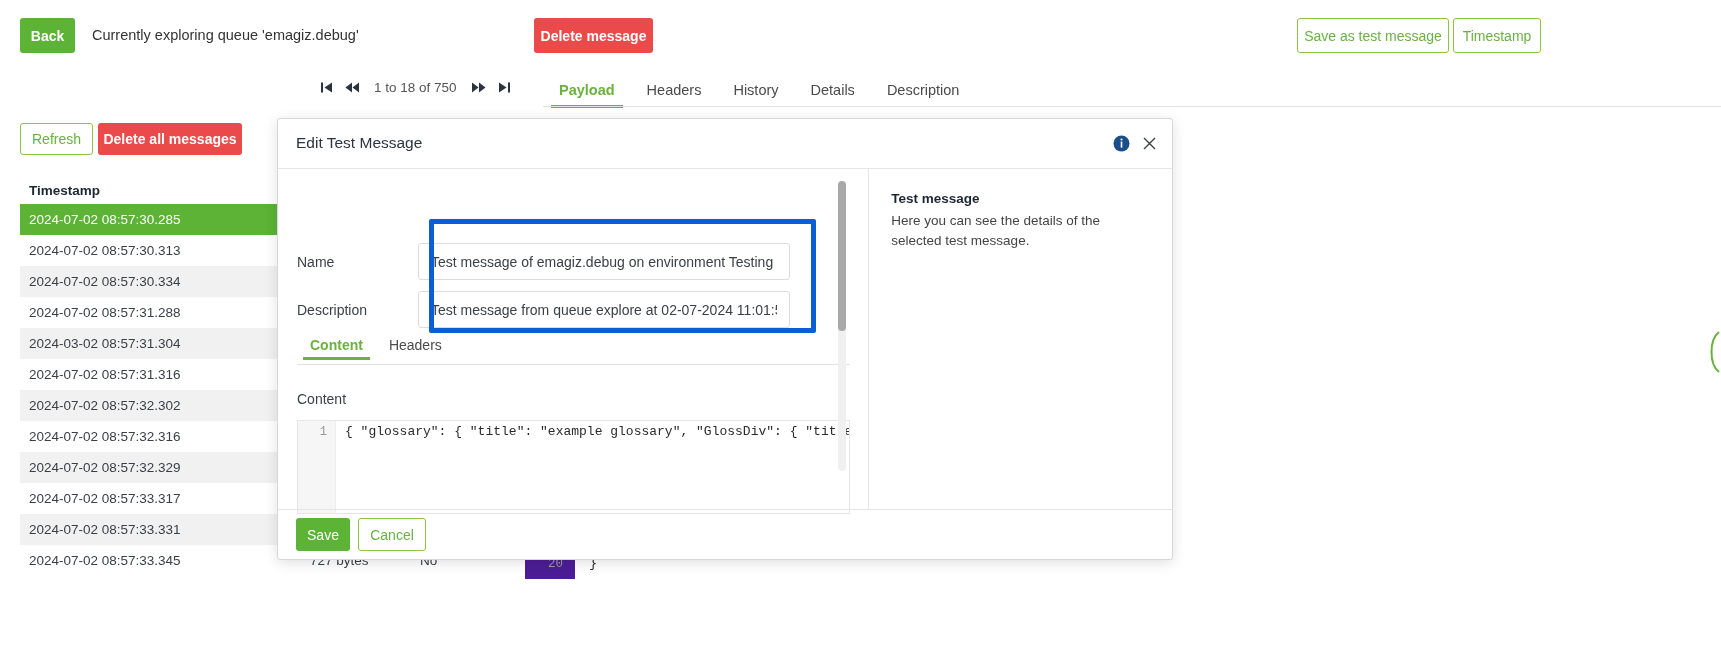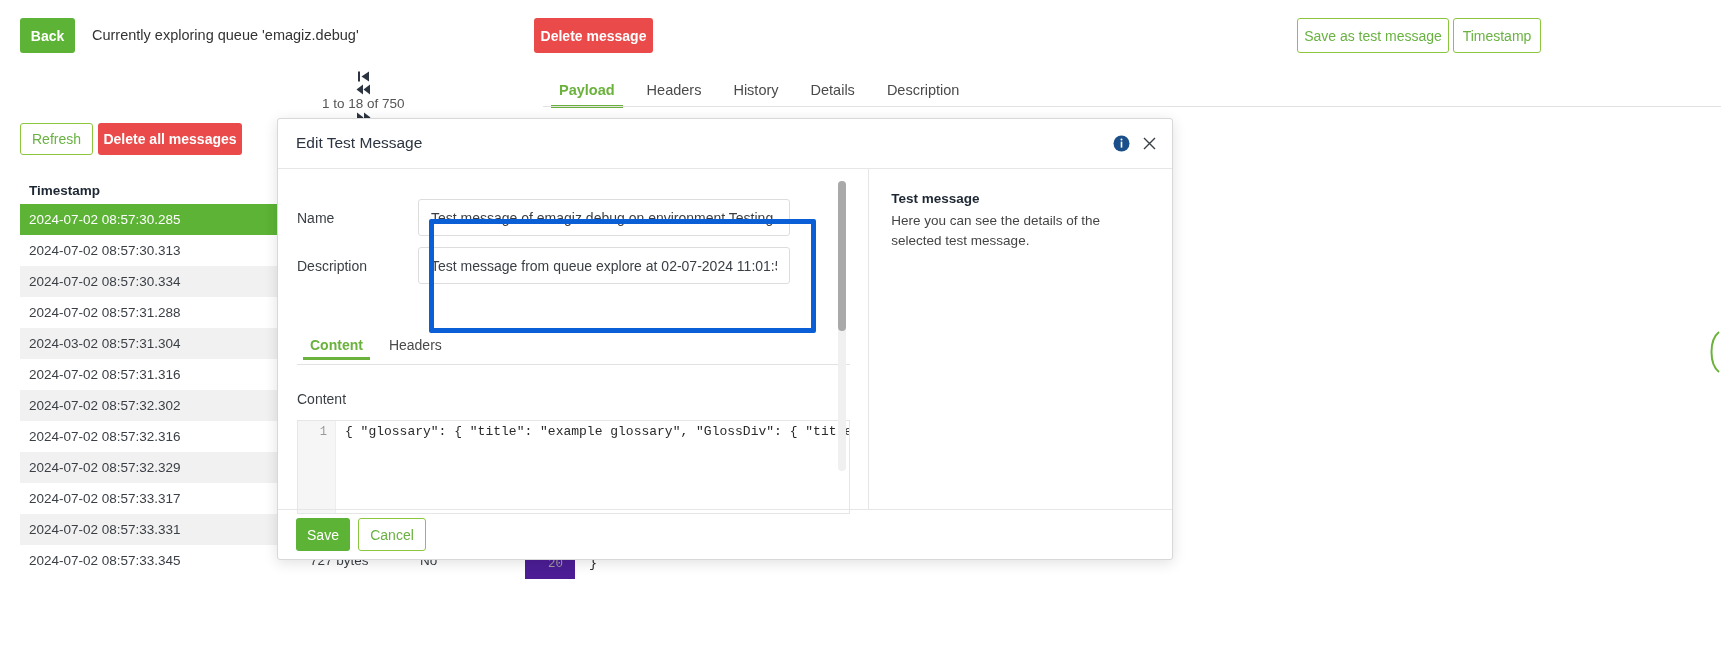--- a/index.html
+++ b/index.html
@@ -27,21 +27,21 @@
     display:flex; align-items:center; justify-content:center;
   }
   .btn-outline-green {
     background:#fff; color:#69b241; border:1px solid #8cc63f; border-radius:3px;
     font-size:14px; cursor:pointer; display:flex; align-items:center; justify-content:center;
   }
   .btn-save-test { position:absolute; left:1297px; top:18px; width:152px; height:35px; }
   .btn-download  { position:absolute; left:1453px; top:18px; width:88px;  height:35px; }
 
   
-  .pager { position:absolute; left:313px; top:70px; height:34px; display:flex; align-items:center; gap:0;flex-direction:column; }
+  .pager { position:absolute; left:313px; top:70px; height:34px; display:flex; align-items:center; gap:0; }
   .pager .pg { width:26px; height:26px; display:flex; align-items:center; justify-content:center;
                color:#2b3440; cursor:pointer; font-size:13px; }
   .pager .pg svg { display:block; }
   .pager .info { font-size:13.5px; color:#555; padding:0 9px; white-space:nowrap; }
 
   
   .tabs { position:absolute; left:543px; top:70px; height:38px; display:flex; align-items:flex-end; gap:0; }
   .tab { padding:0 16px; height:36px; display:flex; align-items:center; font-size:14.5px;
          color:#4a4a4a; cursor:pointer; position:relative; }
   .tab.active { color:#6ab23c; font-weight:600; }
@@ -89,21 +89,21 @@
   .icon-info { position:absolute; right:42px; top:16px; width:17px; height:17px; cursor:pointer; }
   .icon-close { position:absolute; right:13px; top:14px; width:20px; height:20px; cursor:pointer;
                 color:#444; font-size:19px; line-height:20px; text-align:center; }
 
   .modal-body { position:relative; height:340px; display:flex; }
   .modal-left { width:592px; position:relative; border-right:1px solid #e6e6e6; height:340px; }
   .modal-right { width:303px; padding:22px 22px 0 22px; }
   .mr-title { font-size:13.5px; font-weight:700; color:#1d2733; margin-bottom:5px; }
   .mr-text { font-size:13.5px; color:#444; line-height:1.5; }
 
-  .form-row { position:absolute; display:flex; align-items:center; }
+  .form-row { position:absolute; display:flex; align-items:center;margin-top:44px; }
   .form-row .lab { width:140px; padding-left:19px; font-size:14px; color:#3a3f45; }
   .form-row input {
     width:372px; height:37px; border:1px solid #ddd; border-radius:3px;
     padding:0 12px; font-size:14px; color:#3a3f45;
     font-family:"Liberation Sans", sans-serif; background:#fff; outline:none;
   }
   .row-name { left:0; top:30px; }
   .row-desc { left:0; top:78px; }
 
   .annot-box {

